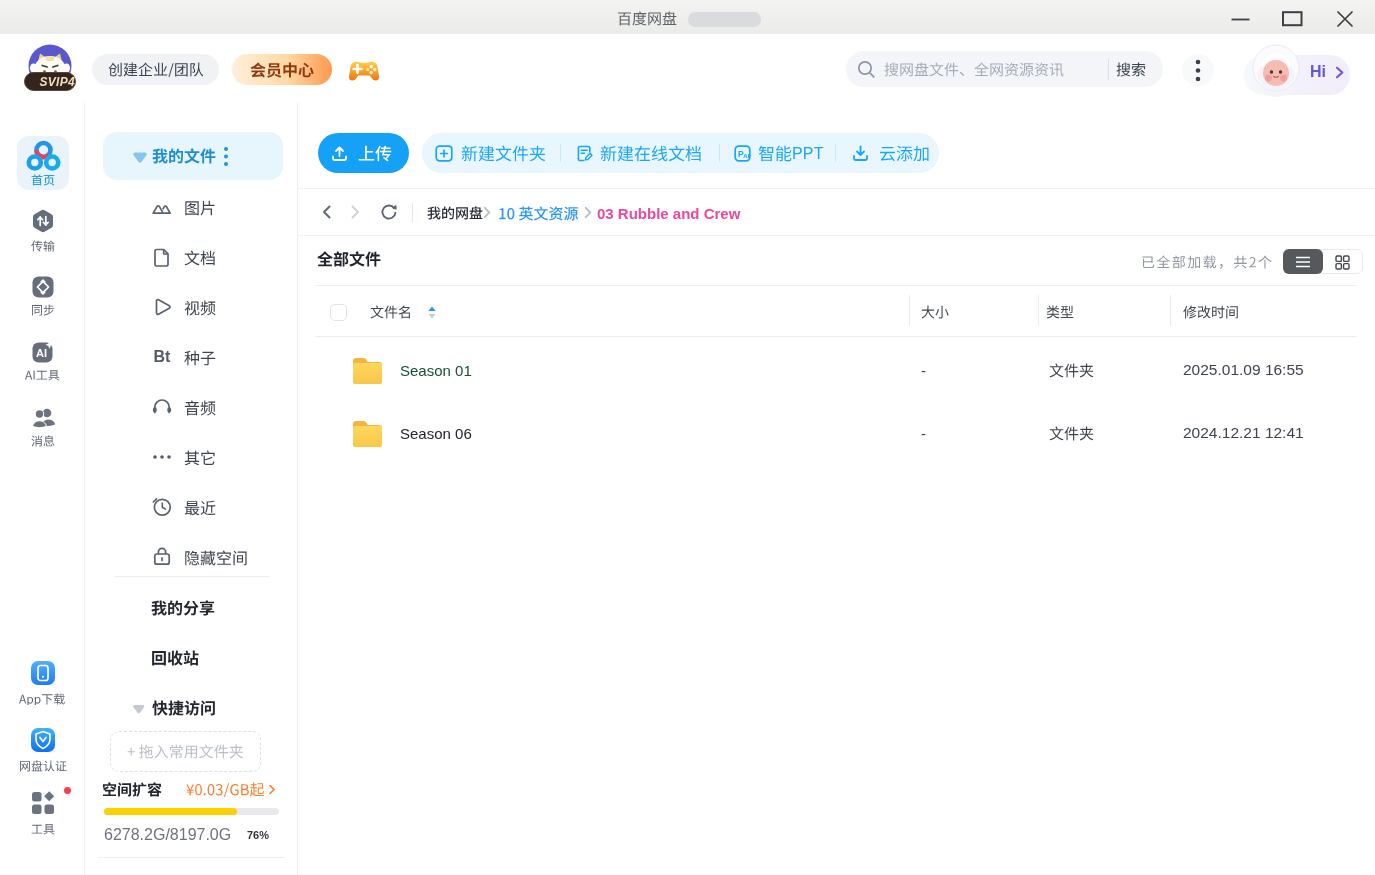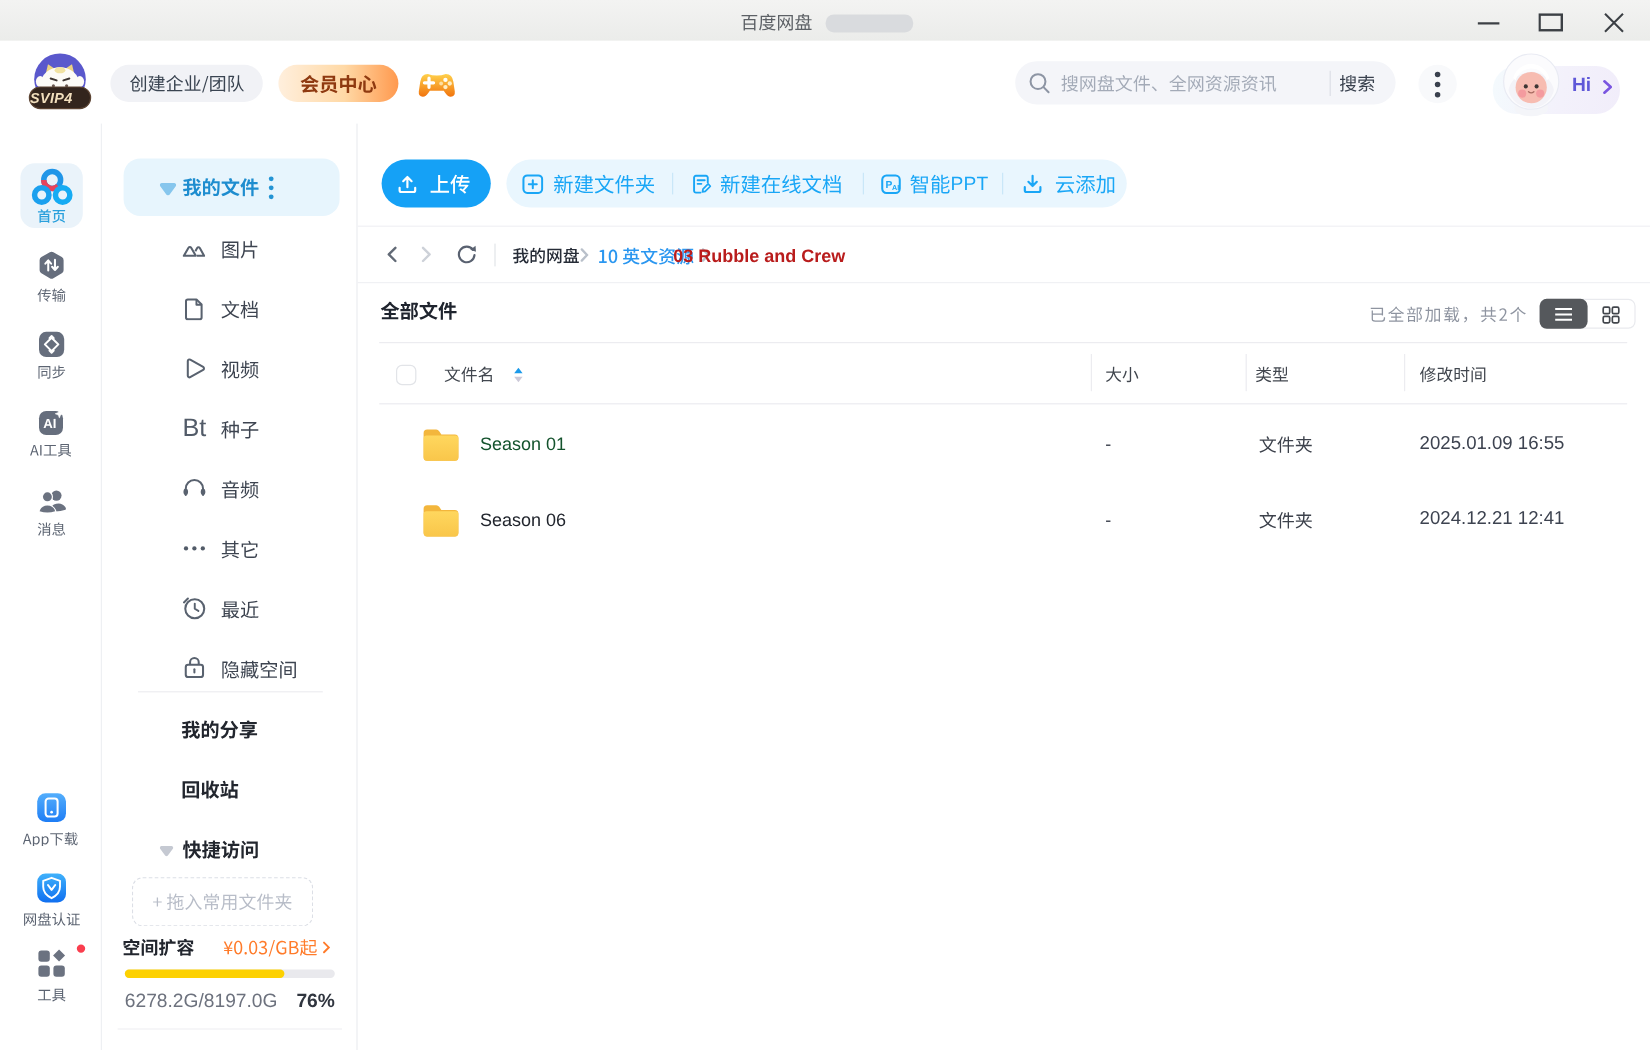--- a/index.html
+++ b/index.html
@@ -193,21 +193,21 @@
 <path d="M12 18l2-8.5 6.5 4.5z" fill="#ecd382"></path>
     <path d="M36 18l-2-8.5-6.5 4.5z" fill="#ecd382"></path>
 <ellipse cx="7.5" cy="24" rx="3.6" ry="4.6" fill="#fdfbf6"></ellipse>
     <ellipse cx="40.5" cy="24" rx="3.6" ry="4.6" fill="#fdfbf6"></ellipse>
 <ellipse cx="24" cy="26" rx="16" ry="14" fill="#fdfbf6"></ellipse>
 <ellipse cx="24" cy="14.5" rx="4.5" ry="2.6" fill="#f1e2a2"></ellipse>
 <path d="M16.2 21.4l5 1.6M31.8 21.4l-5 1.6" stroke="#3f3733" stroke-width="1.6" stroke-linecap="round"></path>
 <circle cx="18.5" cy="27.5" r="1.3" fill="#6b5a52"></circle>
     <circle cx="29.5" cy="27.5" r="1.3" fill="#6b5a52"></circle>
 </svg>
-<div class="abs flex" style="left:24px;top:72px;width:52px;height:19px;border-radius:9.5px;background:#33251d;border:1.5px solid #5c4433;justify-content:flex-start">
+<div class="abs flex" style="left:24px;top:72px;width:52px;height:19px;border-radius:9.5px;background:#33251d;border:1.5px solid #5c4433;justify-content:flex-end">
 <span style="font-size:12px;font-weight:bold;font-style:italic;color:#f2dfbd;letter-spacing:0.3px">SVIP4</span>
   </div>
 
 <div class="abs flex" style="left:92px;top:54px;width:127px;height:31px;border-radius:15.5px;background:#f1f2f6;justify-content:center">
     <svg style="width:95.88px;height:15px;flex:none" viewBox="0 -880 6392 1000" fill="#3a4451" aria-hidden="true">
       <use href="#g4"></use>
       <use href="#g5" x="1000"></use>
       <use href="#g6" x="2000"></use>
       <use href="#g7" x="3000"></use>
       <use href="#g8" x="4000"></use>
@@ -442,21 +442,21 @@
   </div>
 <svg class="abs" style="left:153px;top:298px" width="18" height="19" viewBox="0 0 18 19">
     <path d="M3.5 2.9c0-1 1.1-1.7 2-1.2l10.8 6.1c.9.5.9 1.9 0 2.4L5.5 16.3c-.9.5-2-.2-2-1.2z" fill="none" stroke="#59626f" stroke-width="1.7" stroke-linejoin="round"></path>
   </svg>
 <div class="abs flex" style="left:184px;top:299px;height:17px">
     <svg style="width:32.00px;height:16px;flex:none" viewBox="0 -880 2000 1000" fill="#3d4450" aria-hidden="true">
       <use href="#g48"></use>
       <use href="#g49" x="1000"></use>
     </svg>
   </div>
-<div class="abs flex" style="left:150px;top:347px;width:24px;height:20px;justify-content:center;font-size:21px;font-weight:normal;color:#525b68">Bt</div>
+<div class="abs flex" style="left:150px;top:347px;width:24px;height:20px;justify-content:center;font-size:16px;font-weight:bold;color:#525b68">Bt</div>
 <div class="abs flex" style="left:184px;top:349px;height:17px">
     <svg style="width:32.00px;height:16px;flex:none" viewBox="0 -880 2000 1000" fill="#3d4450" aria-hidden="true">
       <use href="#g50"></use>
       <use href="#g51" x="1000"></use>
     </svg>
   </div>
 <svg class="abs" style="left:152px;top:397px" width="20" height="20" viewBox="0 0 20 20">
     <path d="M2.8 15.5v-5.3a7.2 7.2 0 0 1 14.4 0v5.3" fill="none" stroke="#59626f" stroke-width="1.7" stroke-linecap="round"></path>
     <path d="M2.8 15.5a1.9 1.9 0 0 1-1.9-1.9v-1.4a1.9 1.9 0 0 1 3.8 0v1.4a1.9 1.9 0 0 1-1.9 1.9zM17.2 15.5a1.9 1.9 0 0 0 1.9-1.9v-1.4a1.9 1.9 0 0 0-3.8 0v1.4a1.9 1.9 0 0 0 1.9 1.9z" fill="#59626f"></path>
   </svg>
@@ -561,21 +561,21 @@
       <use href="#g85" x="3579"></use>
       <use href="#g86" x="4236"></use>
     </svg>
   </div>
 <svg class="abs" style="left:267px;top:784px" width="10" height="11" viewBox="0 0 10 11">
     <path d="M3 1.5l4 4-4 4" fill="none" stroke="#ff7b2a" stroke-width="1.6" stroke-linecap="round"></path>
   </svg>
 <div class="abs" style="left:104px;top:808px;width:175px;height:7px;border-radius:4px;background:#e9e9ed"></div>
 <div class="abs" style="left:104px;top:808px;width:133px;height:7px;border-radius:4px;background:#fdd101"></div>
 <div class="abs flex" style="left:104px;top:826px;height:17px;font-size:16px;color:#6d727e">6278.2G/8197.0G</div>
-<div class="abs flex" style="left:247px;top:826px;height:17px;font-size:16px;font-weight:bold;color:#30353f">76%</div>
+<div class="abs flex" style="left:247px;top:826px;height:17px;font-size:11px;font-weight:bold;color:#30353f">76%</div>
 <div class="abs" style="left:98px;top:857px;width:187px;height:1px;background:#f0f0f3"></div>
 
 <div class="abs" style="left:318px;top:133px;width:91px;height:40px;border-radius:20px;background:#15a1f6"></div>
 <svg class="abs" style="left:331px;top:145px" width="17" height="17" viewBox="0 0 17 17">
     <path d="M8.5 11V2.5m0 0L5 6m3.5-3.5L12 6" fill="none" stroke="#fff" stroke-width="1.8" stroke-linecap="round" stroke-linejoin="round"></path>
     <path d="M2 11.5v2A1.5 1.5 0 0 0 3.5 15h10a1.5 1.5 0 0 0 1.5-1.5v-2" fill="none" stroke="#fff" stroke-width="1.8" stroke-linecap="round"></path>
   </svg>
 <div class="abs flex" style="left:358px;top:144px;height:19px">
     <svg style="width:34.00px;height:17px;flex:none" viewBox="0 -880 2000 1000" fill="#ffffff" aria-hidden="true">
       <use href="#g87"></use>
@@ -671,21 +671,21 @@
       <use href="#g102" x="570"></use>
       <use href="#g103" x="1365"></use>
       <use href="#g104" x="2365"></use>
       <use href="#g105" x="3365"></use>
       <use href="#g106" x="4365"></use>
     </svg>
   </div>
 <svg class="abs" style="left:583px;top:206px" width="10" height="13" viewBox="0 0 10 13">
     <path d="M2.8 1.8l4.4 4.7-4.4 4.7" fill="none" stroke="#b9c0ca" stroke-width="1.9" stroke-linecap="round"></path>
   </svg>
-<div class="abs flex" style="left:561px;top:204px;height:18px;font-size:15px;font-weight:bold;color:#b91c1c">03 Rubble and Crew</div>
+<div class="abs flex" style="left:597px;top:204px;height:18px;font-size:15px;font-weight:bold;color:#ec4899">03 Rubble and Crew</div>
 
 <div class="abs flex" style="left:317px;top:250px;height:18px">
     <svg style="width:64.00px;height:16px;flex:none" viewBox="0 -880 4000 1000" fill="#1f242e" aria-hidden="true">
       <use href="#g107"></use>
       <use href="#g108" x="1000"></use>
       <use href="#g43" x="2000"></use>
       <use href="#g44" x="3000"></use>
     </svg>
   </div>
 <div class="abs flex" style="left:1141px;top:254px;height:16px">

